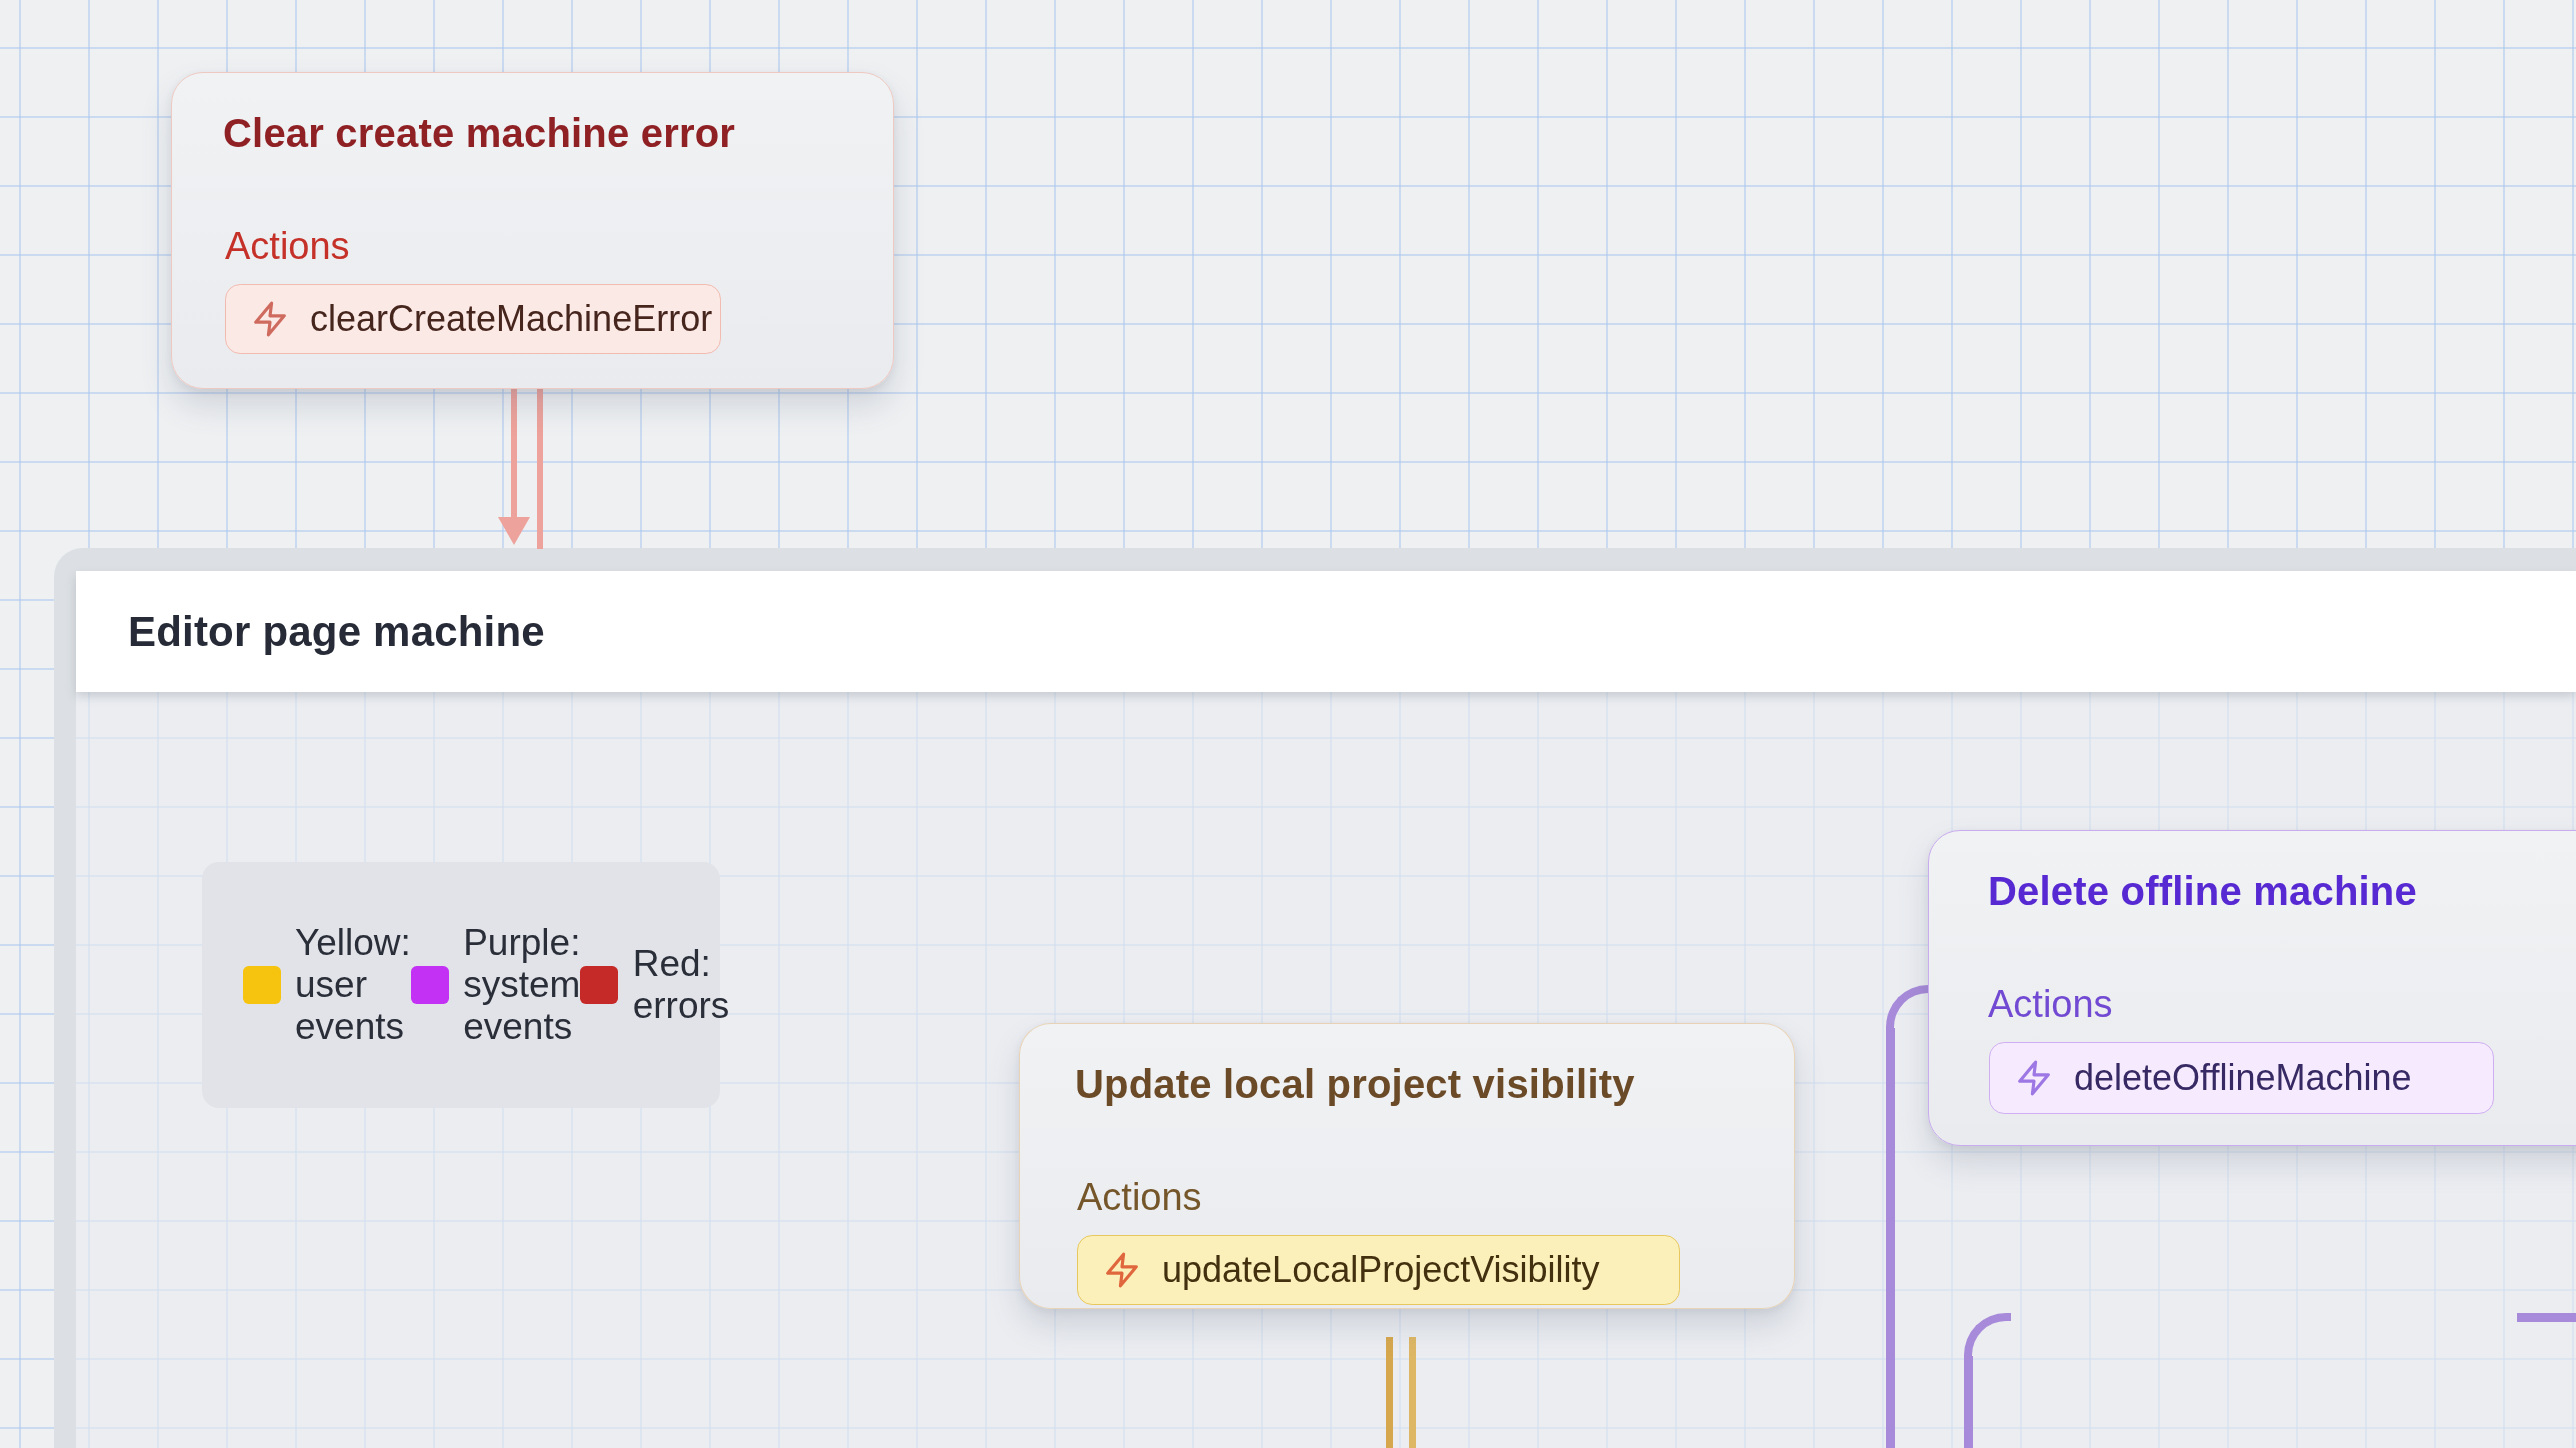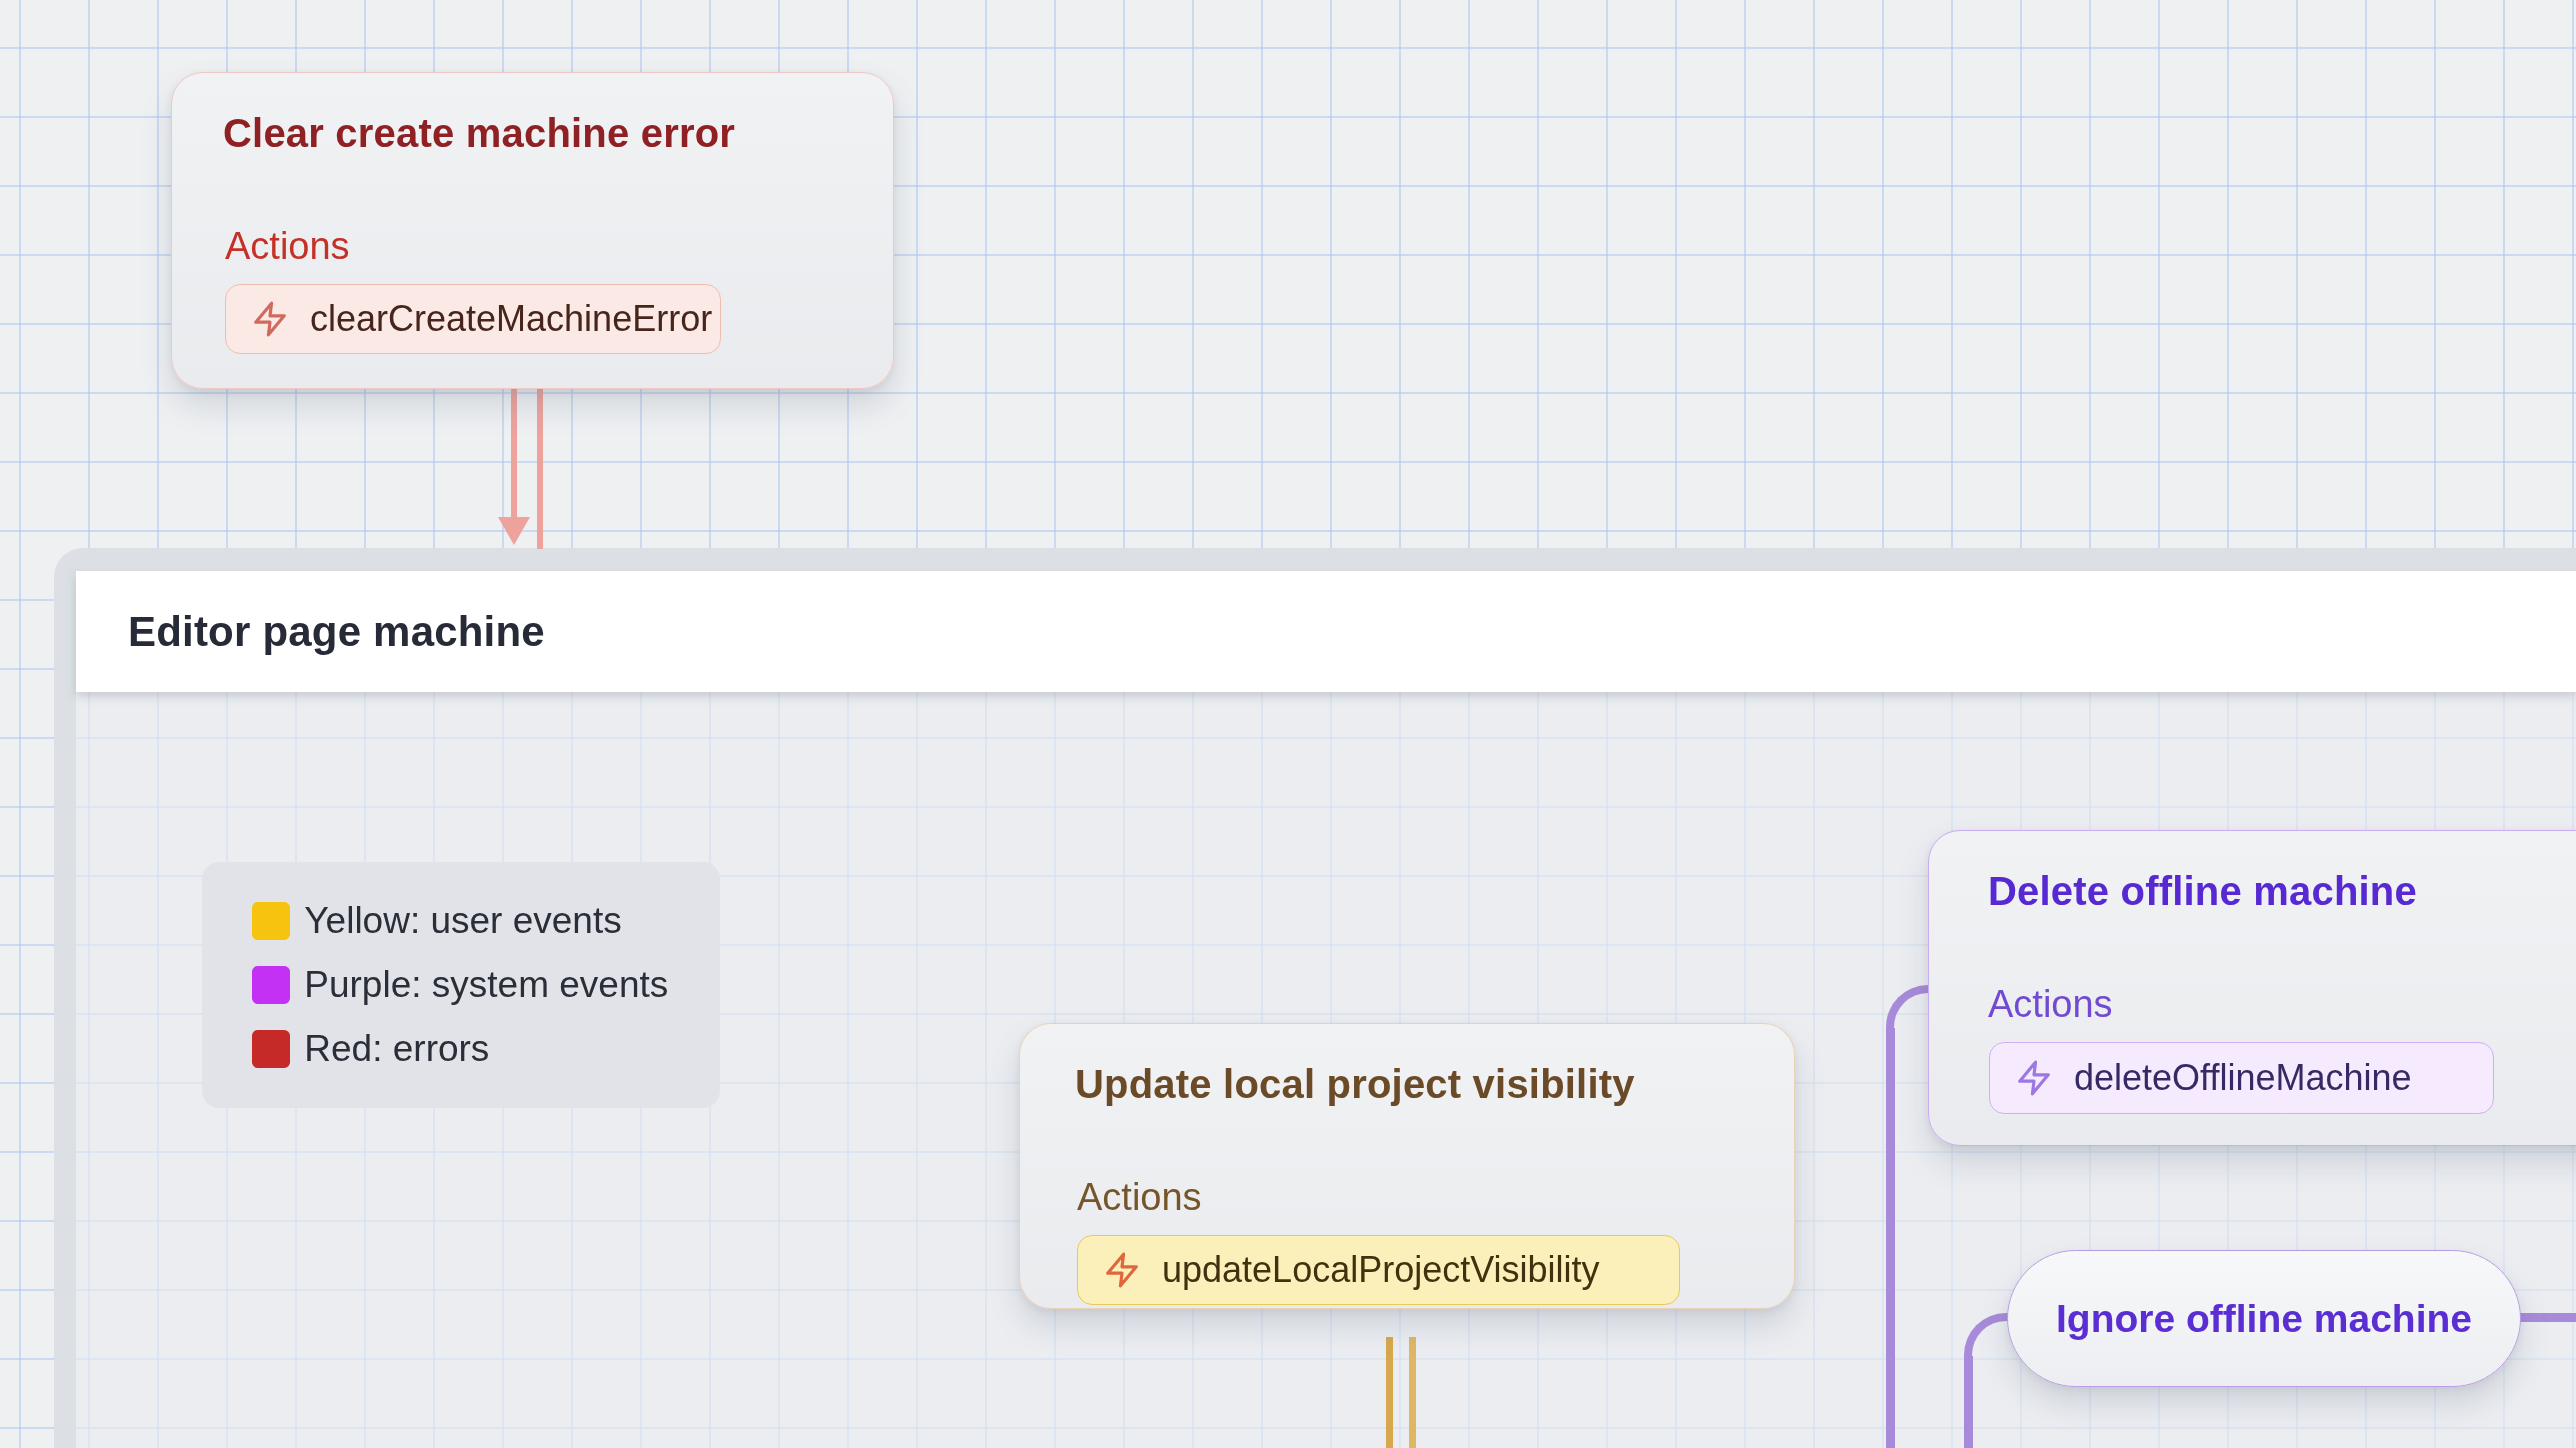--- a/index.html
+++ b/index.html
@@ -77,21 +77,21 @@
     border:1.9px solid #bb9ce6;
     background:linear-gradient(180deg,#f7f8fa 0%,#eceef1 100%);
     display:flex;align-items:center;justify-content:center;
   }
   .card-ignore .pill-title{font-size:39px;font-weight:700;color:#5b2ed3;}
 
   
   .legend{
     position:absolute;left:202px;top:862px;width:518px;height:246px;
     border-radius:17px;background:rgba(224,227,231,0.95);
-    display:flex;flex-direction:column;justify-content:center;gap:22px;
+    display:flex;flex-direction:row;justify-content:center;
     padding-left:50px;box-sizing:border-box;
   }
   .legend-row{display:flex;align-items:center;gap:14.3px;}
   .legend-swatch{width:38px;height:38px;border-radius:5.7px;flex:0 0 auto;}
   .legend-label{font-size:37px;color:#2a2e38;}
 
   
   .edge{position:absolute;}
   .edge-red{background:#eda29b;}
   .edge-red-arrowhead{
@@ -172,18 +172,15 @@
     <div class="card-title">Delete offline machine</div>
     <div class="actions-label">Actions</div>
     <div class="action-pill">
       <svg class="zap" width="38" height="38" viewBox="0 0 24 24" fill="none" stroke="currentColor" stroke-width="2" stroke-linecap="round" stroke-linejoin="round">
           <path d="M13 2 3 14h9l-1 8 10-12h-9l1-8z"></path>
         </svg>
       <span>deleteOfflineMachine</span>
     </div>
   </div>
 
-  <div class="state-card card-ignore">
-    <div class="pill-title">Ignore offline machine</div>
-  </div>
 
 </div>
 
 
 </body></html>

